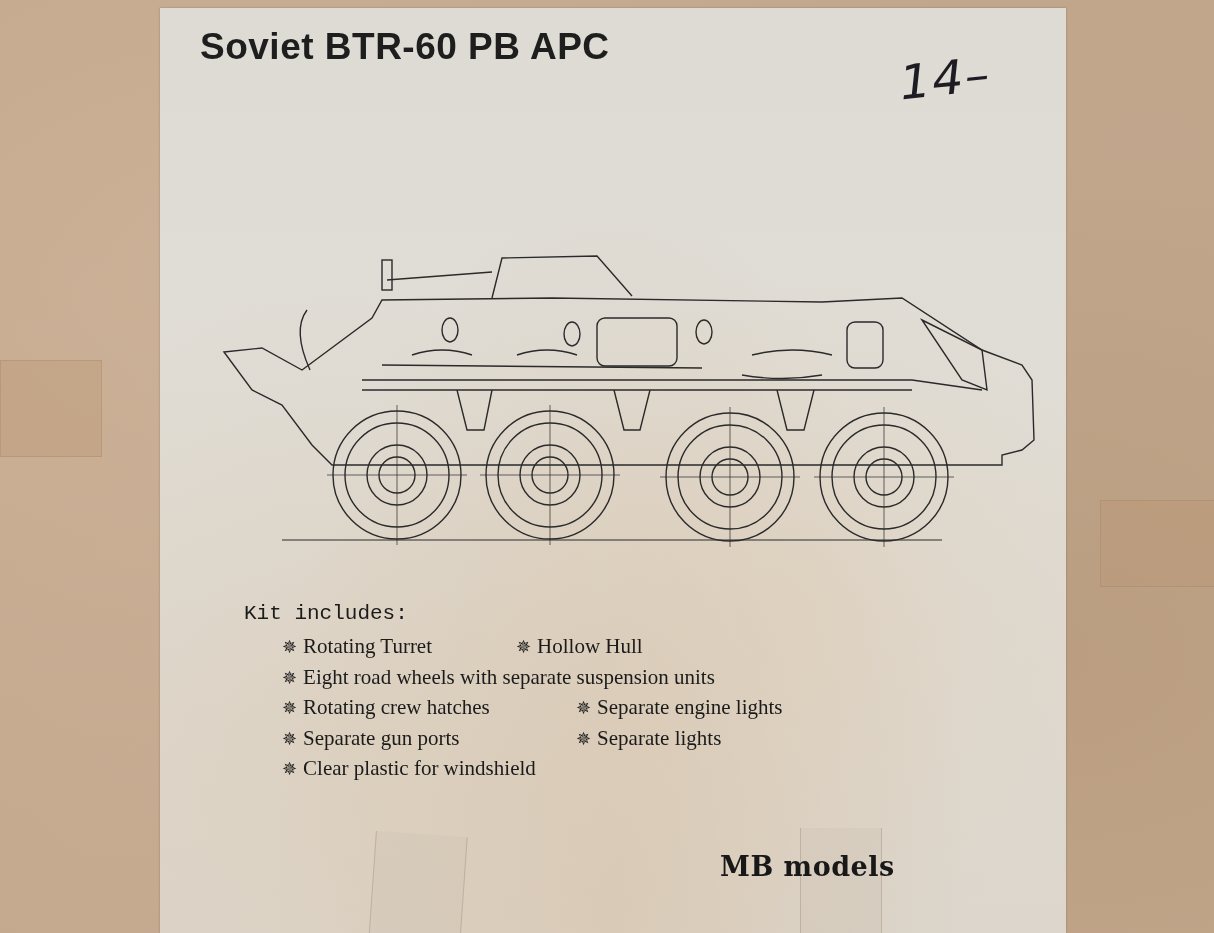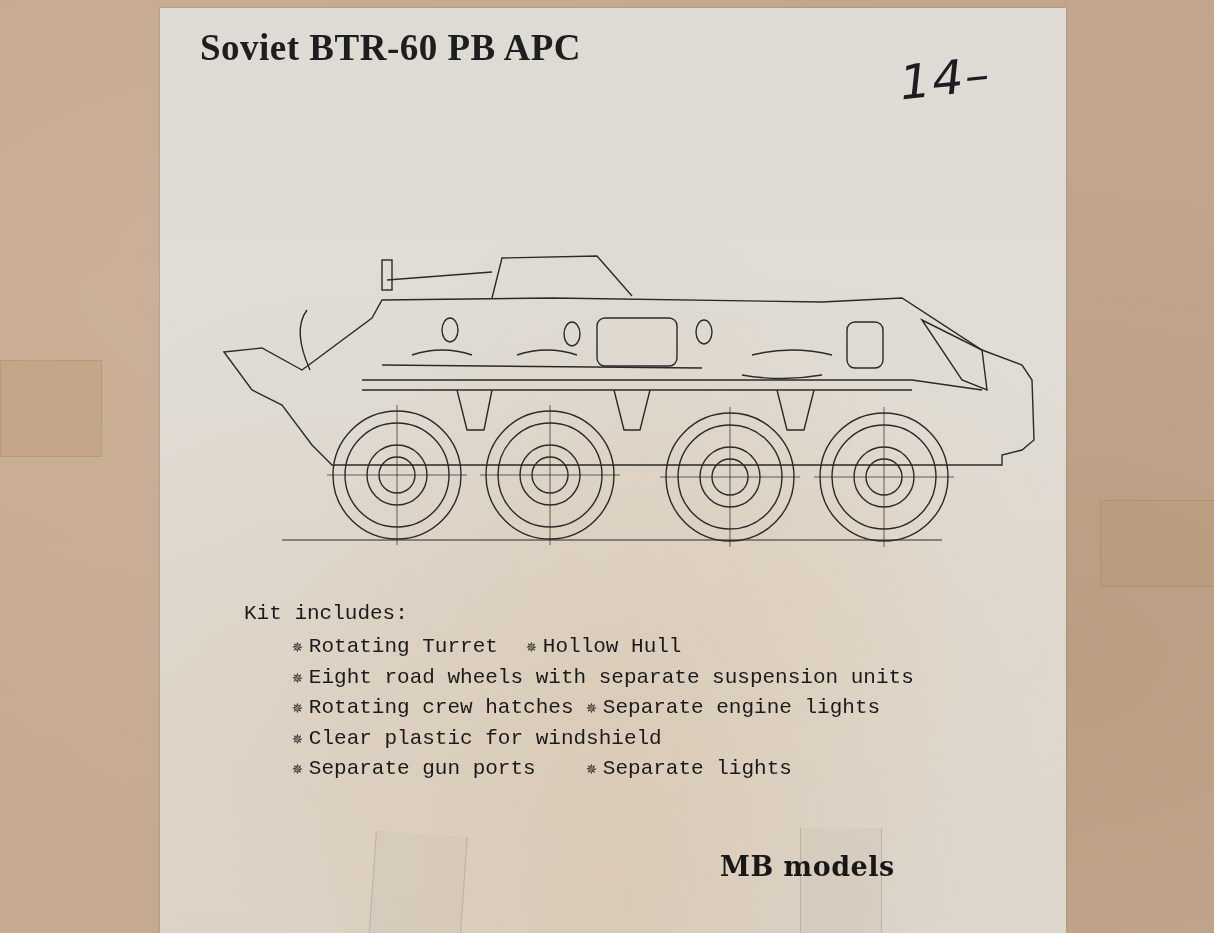--- a/index.html
+++ b/index.html
@@ -22,36 +22,36 @@
     background:#dcd8d0;
     background-image:
       radial-gradient(ellipse at 50% 95%, rgba(215,195,170,0.6), transparent 55%),
       radial-gradient(ellipse at 70% 65%, rgba(225,205,180,0.45), transparent 40%),
       radial-gradient(ellipse at 20% 80%, rgba(220,200,175,0.4), transparent 45%),
       linear-gradient(180deg, #dedbd4 0%, #e0ddd6 40%, #dcd6cc 100%);
     box-shadow: 0 0 2px rgba(0,0,0,0.25);
   }
   .title {
     position:absolute; left:40px; top:18px;
-    font-family:Liberation Serif, serif; font-weight:bold;
+    font-family:Liberation Sans, sans-serif; font-weight:bold;
     font-size:37px; color:#1e1e1e; letter-spacing:0.5px; white-space:nowrap;
   }
   .price {
     position:absolute; left:740px; top:42px;
     font-family:"DejaVu Sans", sans-serif; font-size:48px; color:#1c1c22;
     transform:skewX(-12deg) rotate(-6deg); letter-spacing:2px; white-space:nowrap;
   }
   .drawing { position:absolute; left:62px; top:232px; width:820px; height:310px; }
   .kit-heading {
     position:absolute; left:84px; top:560px;
     font-family:"Liberation Mono", monospace; font-size:21px; color:#1b1b1b; white-space:nowrap;margin-top:34px;
   }
   .features {
-    position:absolute; left:132px; top:624px;
-    font-family:Liberation Mono, monospace; font-size:21px; color:#1b1b1b;
+    position:absolute; left:122px; top:624px;
+    font-family:Liberation Serif, serif; font-size:21px; color:#1b1b1b;
     line-height:29.5px;
   }
   .frow { display:flex; white-space:nowrap; }
   .fcol1 { width:294px; }
   .star { font-size:18px; margin-right:6px; }
   .brand {
     position:absolute; left:560px; top:843px;
     font-family:"DejaVu Serif", serif; font-weight:bold;
     font-size:27px; color:#181818; white-space:nowrap; letter-spacing:0.5px;
   }
@@ -143,25 +143,25 @@
       <span><span class="star">✵</span><span>Hollow Hull</span></span>
     </div>
     <div class="frow">
       <span><span class="star">✵</span><span>Eight road wheels with separate suspension units</span></span>
     </div>
     <div class="frow">
       <span class="fcol1"><span class="star">✵</span><span>Rotating crew hatches</span></span>
       <span><span class="star">✵</span><span>Separate engine lights</span></span>
     </div>
     <div class="frow">
-      <span><span class="star">✵</span><span>Clear plastic for windshield</span></span>
+      <span class="fcol1"><span class="star">✵</span><span>Separate gun ports</span></span>
+      <span><span class="star">✵</span><span>Separate lights</span></span>
     </div>
     <div class="frow">
-      <span class="fcol1"><span class="star">✵</span><span>Separate gun ports</span></span>
-      <span><span class="star">✵</span><span>Separate lights</span></span>
+      <span><span class="star">✵</span><span>Clear plastic for windshield</span></span>
     </div>
   </div>
 
   <div class="tape-on-sheet" style="left:212px;top:826px;width:90px;height:110px;transform:rotate(4deg);"></div>
   <div class="tape-on-sheet" style="left:640px;top:820px;width:80px;height:110px;"></div>
 
   <div class="brand">MB models</div>
 </div>
 
 </body></html>

